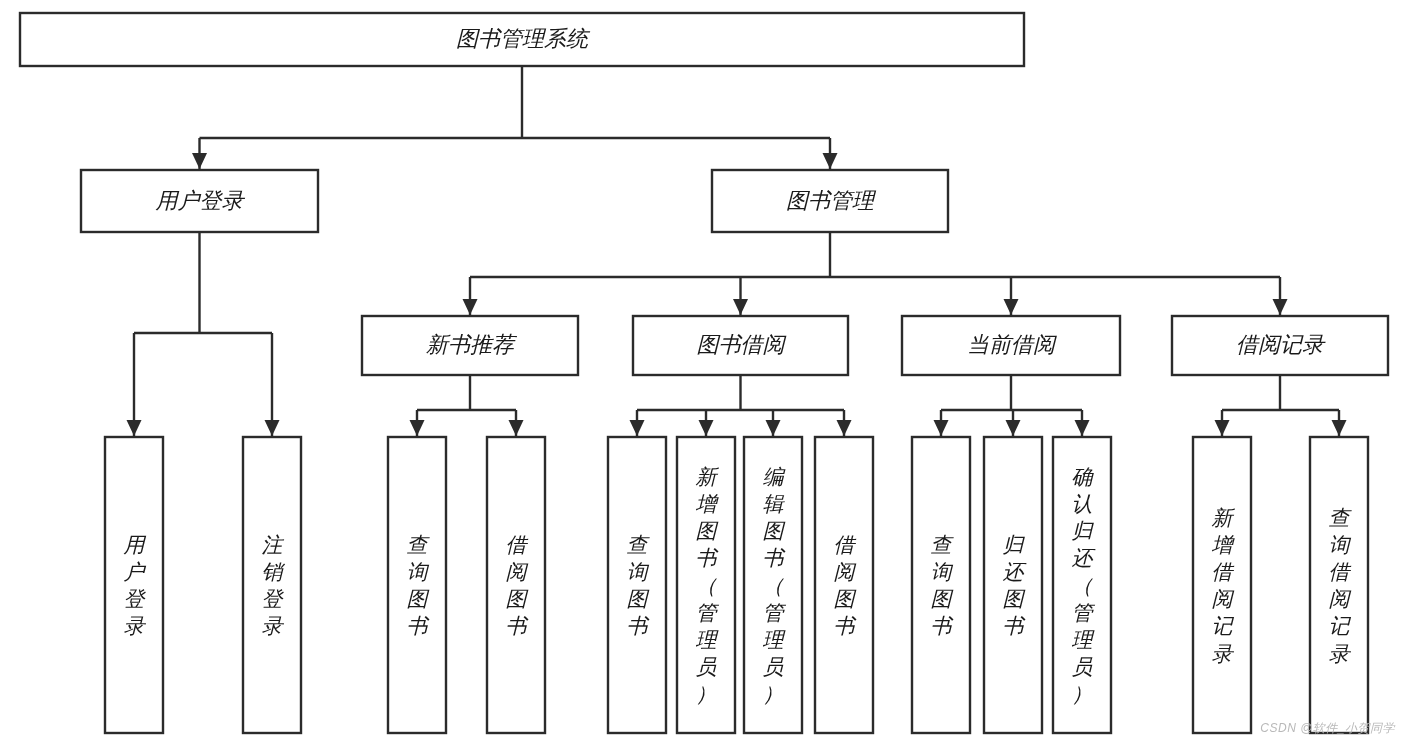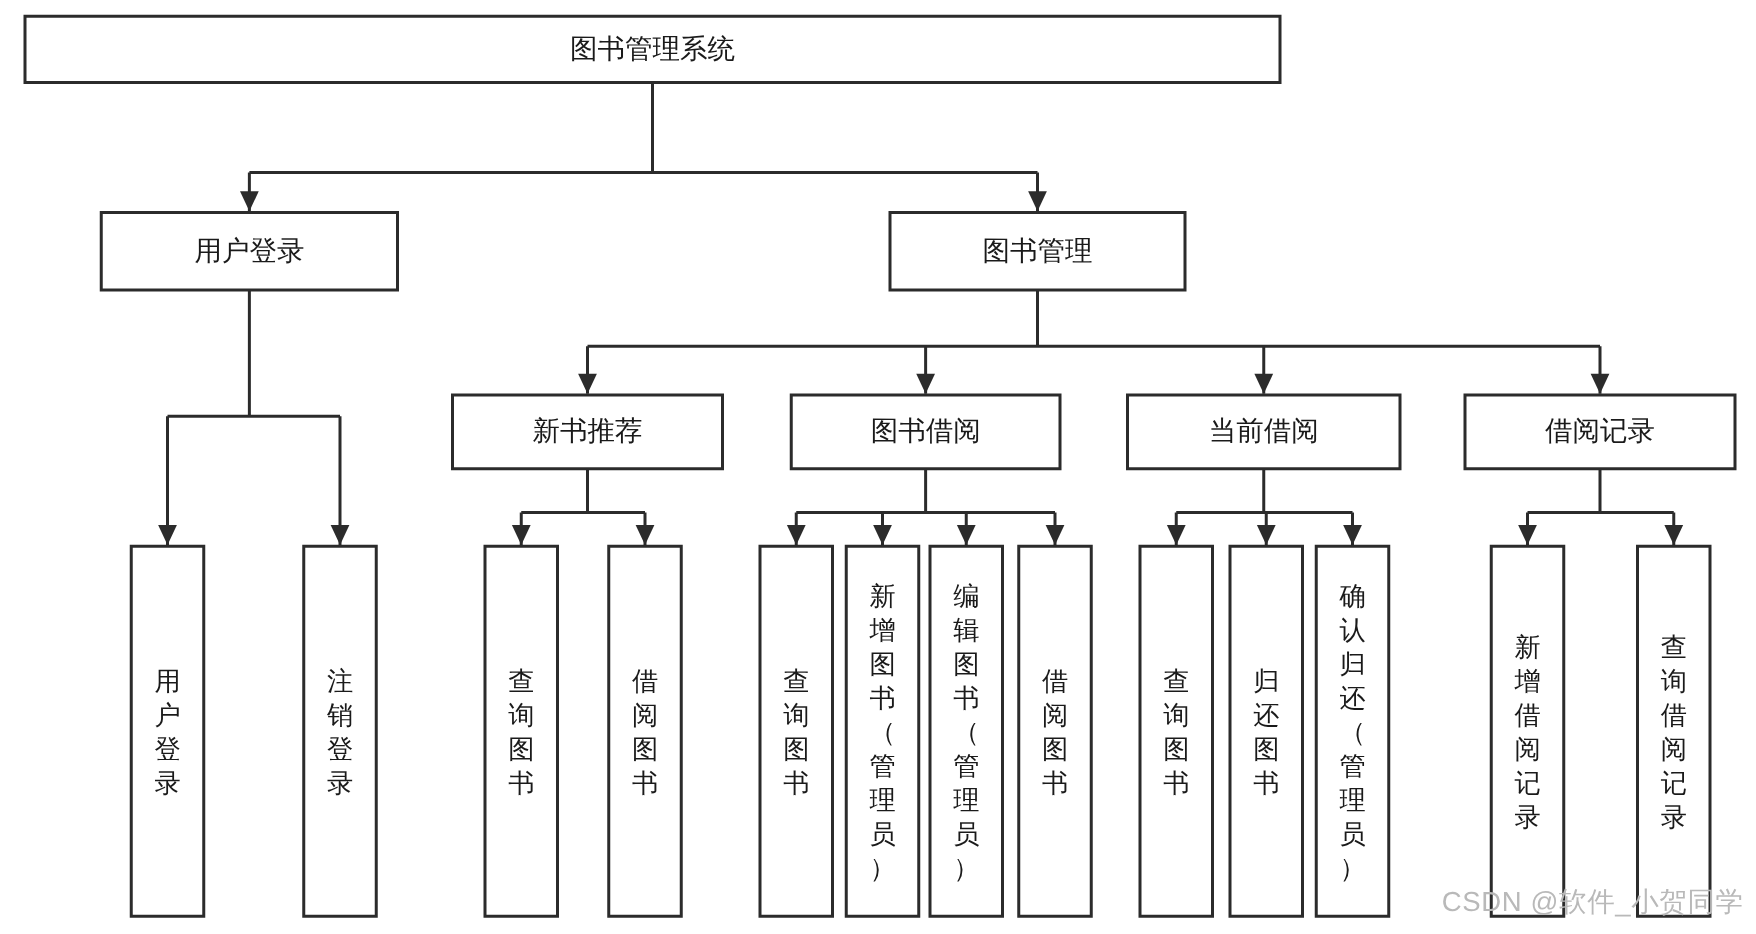--- a/index.html
+++ b/index.html
@@ -11,20 +11,21 @@
     width: 1405px;
     height: 747px;
     font-family: "Liberation Sans", "DejaVu Sans", sans-serif;
     overflow: hidden;
     position: relative;
   }
   #diagram-root {
     position: relative;
     width: 1405px;
     height: 743px;
+    font-style: italic;
   }
   svg.diagram {
     position: absolute;
     top: 0;
     left: 0;
     width: 1405px;
     height: 747px;
   }
   .node-box {
     fill: #ffffff;
@@ -52,21 +53,21 @@
     font-family: "Liberation Sans", "DejaVu Sans", sans-serif;
     fill: #1a1a1a;
     font-size: 21px;
     text-anchor: middle;
   }
   .watermark {
     position: absolute;
     right: 10px;
     bottom: 6px;
     font-family: "Liberation Sans", "DejaVu Sans", sans-serif;
-    font-size: 22px;
+    font-size: 12px;
     color: #b9b9b9;
     white-space: nowrap;
     letter-spacing: 0.5px;
     pointer-events: none;
   }
 </style>
 </head>
 <body>
 
 <div id="diagram-root">

